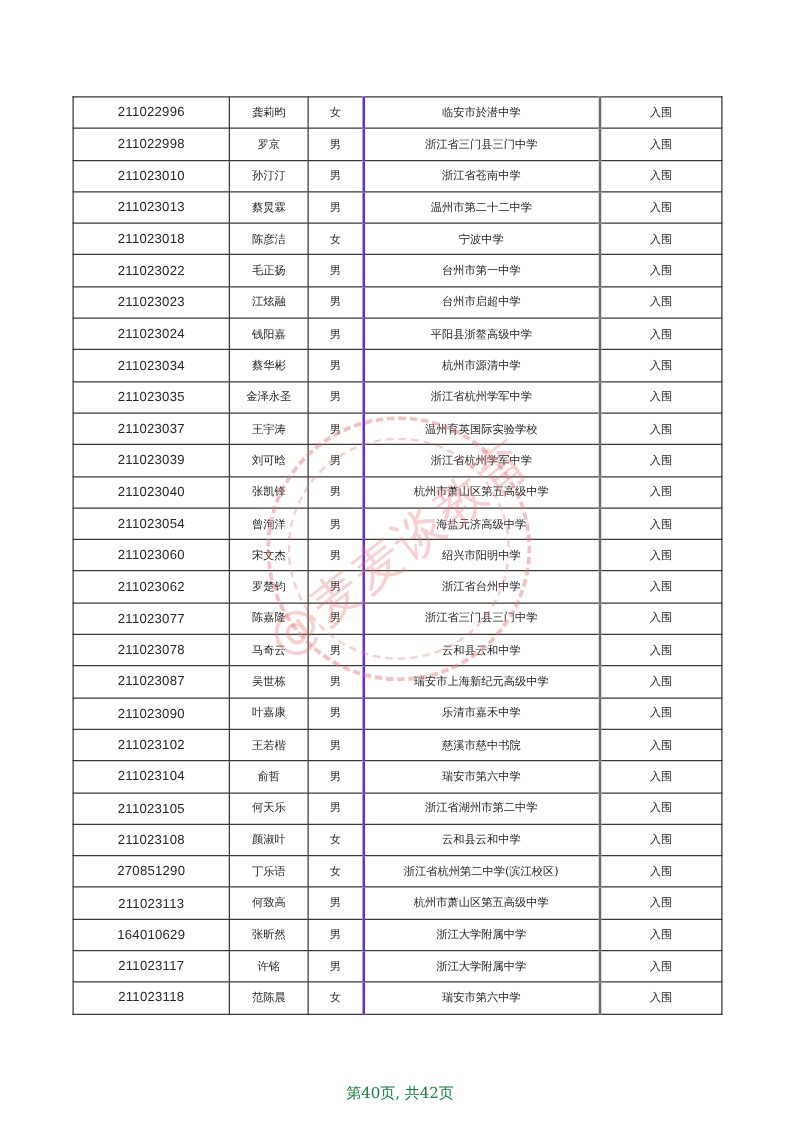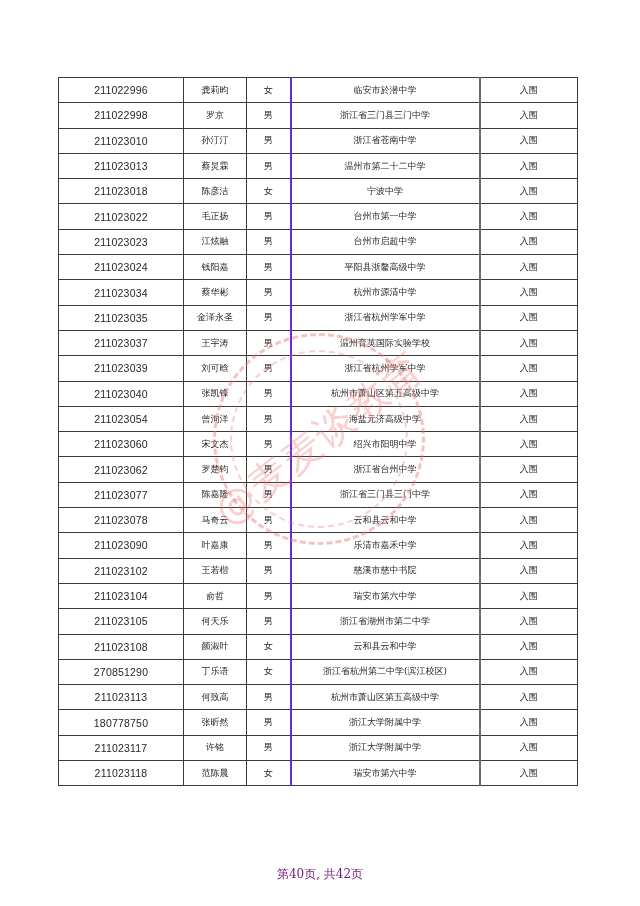--- a/index.html
+++ b/index.html
@@ -50,21 +50,21 @@
       border-right: 2px solid #6a6a6a;
     }
     .footer {
       position: absolute;
       left: 0;
       width: 640px;
       top: 866px;
       text-align: center;
       font-family: "DejaVu Serif", "Liberation Serif", serif;
       font-size: 12px;
-      color: #701a75;
+      color: #15803d;
     }
     .stamp {
       position: absolute;
       left: 213px;
       top: 333px;
       width: 212px;
       height: 212px;
       border-radius: 50%;
       border: 3px dashed rgba(232, 120, 120, 0.45);
       box-sizing: border-box;
@@ -222,20 +222,27 @@
           <td class="col-status">入围</td>
         </tr>
         <tr>
           <td class="col-id">211023078</td>
           <td class="col-name">马奇云</td>
           <td class="col-gender">男</td>
           <td class="col-school">云和县云和中学</td>
           <td class="col-status">入围</td>
         </tr>
         <tr>
+          <td class="col-id">211023087</td>
+          <td class="col-name">吴世栋</td>
+          <td class="col-gender">男</td>
+          <td class="col-school">瑞安市上海新纪元高级中学</td>
+          <td class="col-status">入围</td>
+        </tr>
+        <tr>
           <td class="col-id">211023090</td>
           <td class="col-name">叶嘉康</td>
           <td class="col-gender">男</td>
           <td class="col-school">乐清市嘉禾中学</td>
           <td class="col-status">入围</td>
         </tr>
         <tr>
           <td class="col-id">211023102</td>
           <td class="col-name">王若楷</td>
           <td class="col-gender">男</td>
@@ -271,21 +278,21 @@
           <td class="col-status">入围</td>
         </tr>
         <tr>
           <td class="col-id">211023113</td>
           <td class="col-name">何致高</td>
           <td class="col-gender">男</td>
           <td class="col-school">杭州市萧山区第五高级中学</td>
           <td class="col-status">入围</td>
         </tr>
         <tr>
-          <td class="col-id">180778750</td>
+          <td class="col-id">164010629</td>
           <td class="col-name">张昕然</td>
           <td class="col-gender">男</td>
           <td class="col-school">浙江大学附属中学</td>
           <td class="col-status">入围</td>
         </tr>
         <tr>
           <td class="col-id">211023117</td>
           <td class="col-name">许铭</td>
           <td class="col-gender">男</td>
           <td class="col-school">浙江大学附属中学</td>

